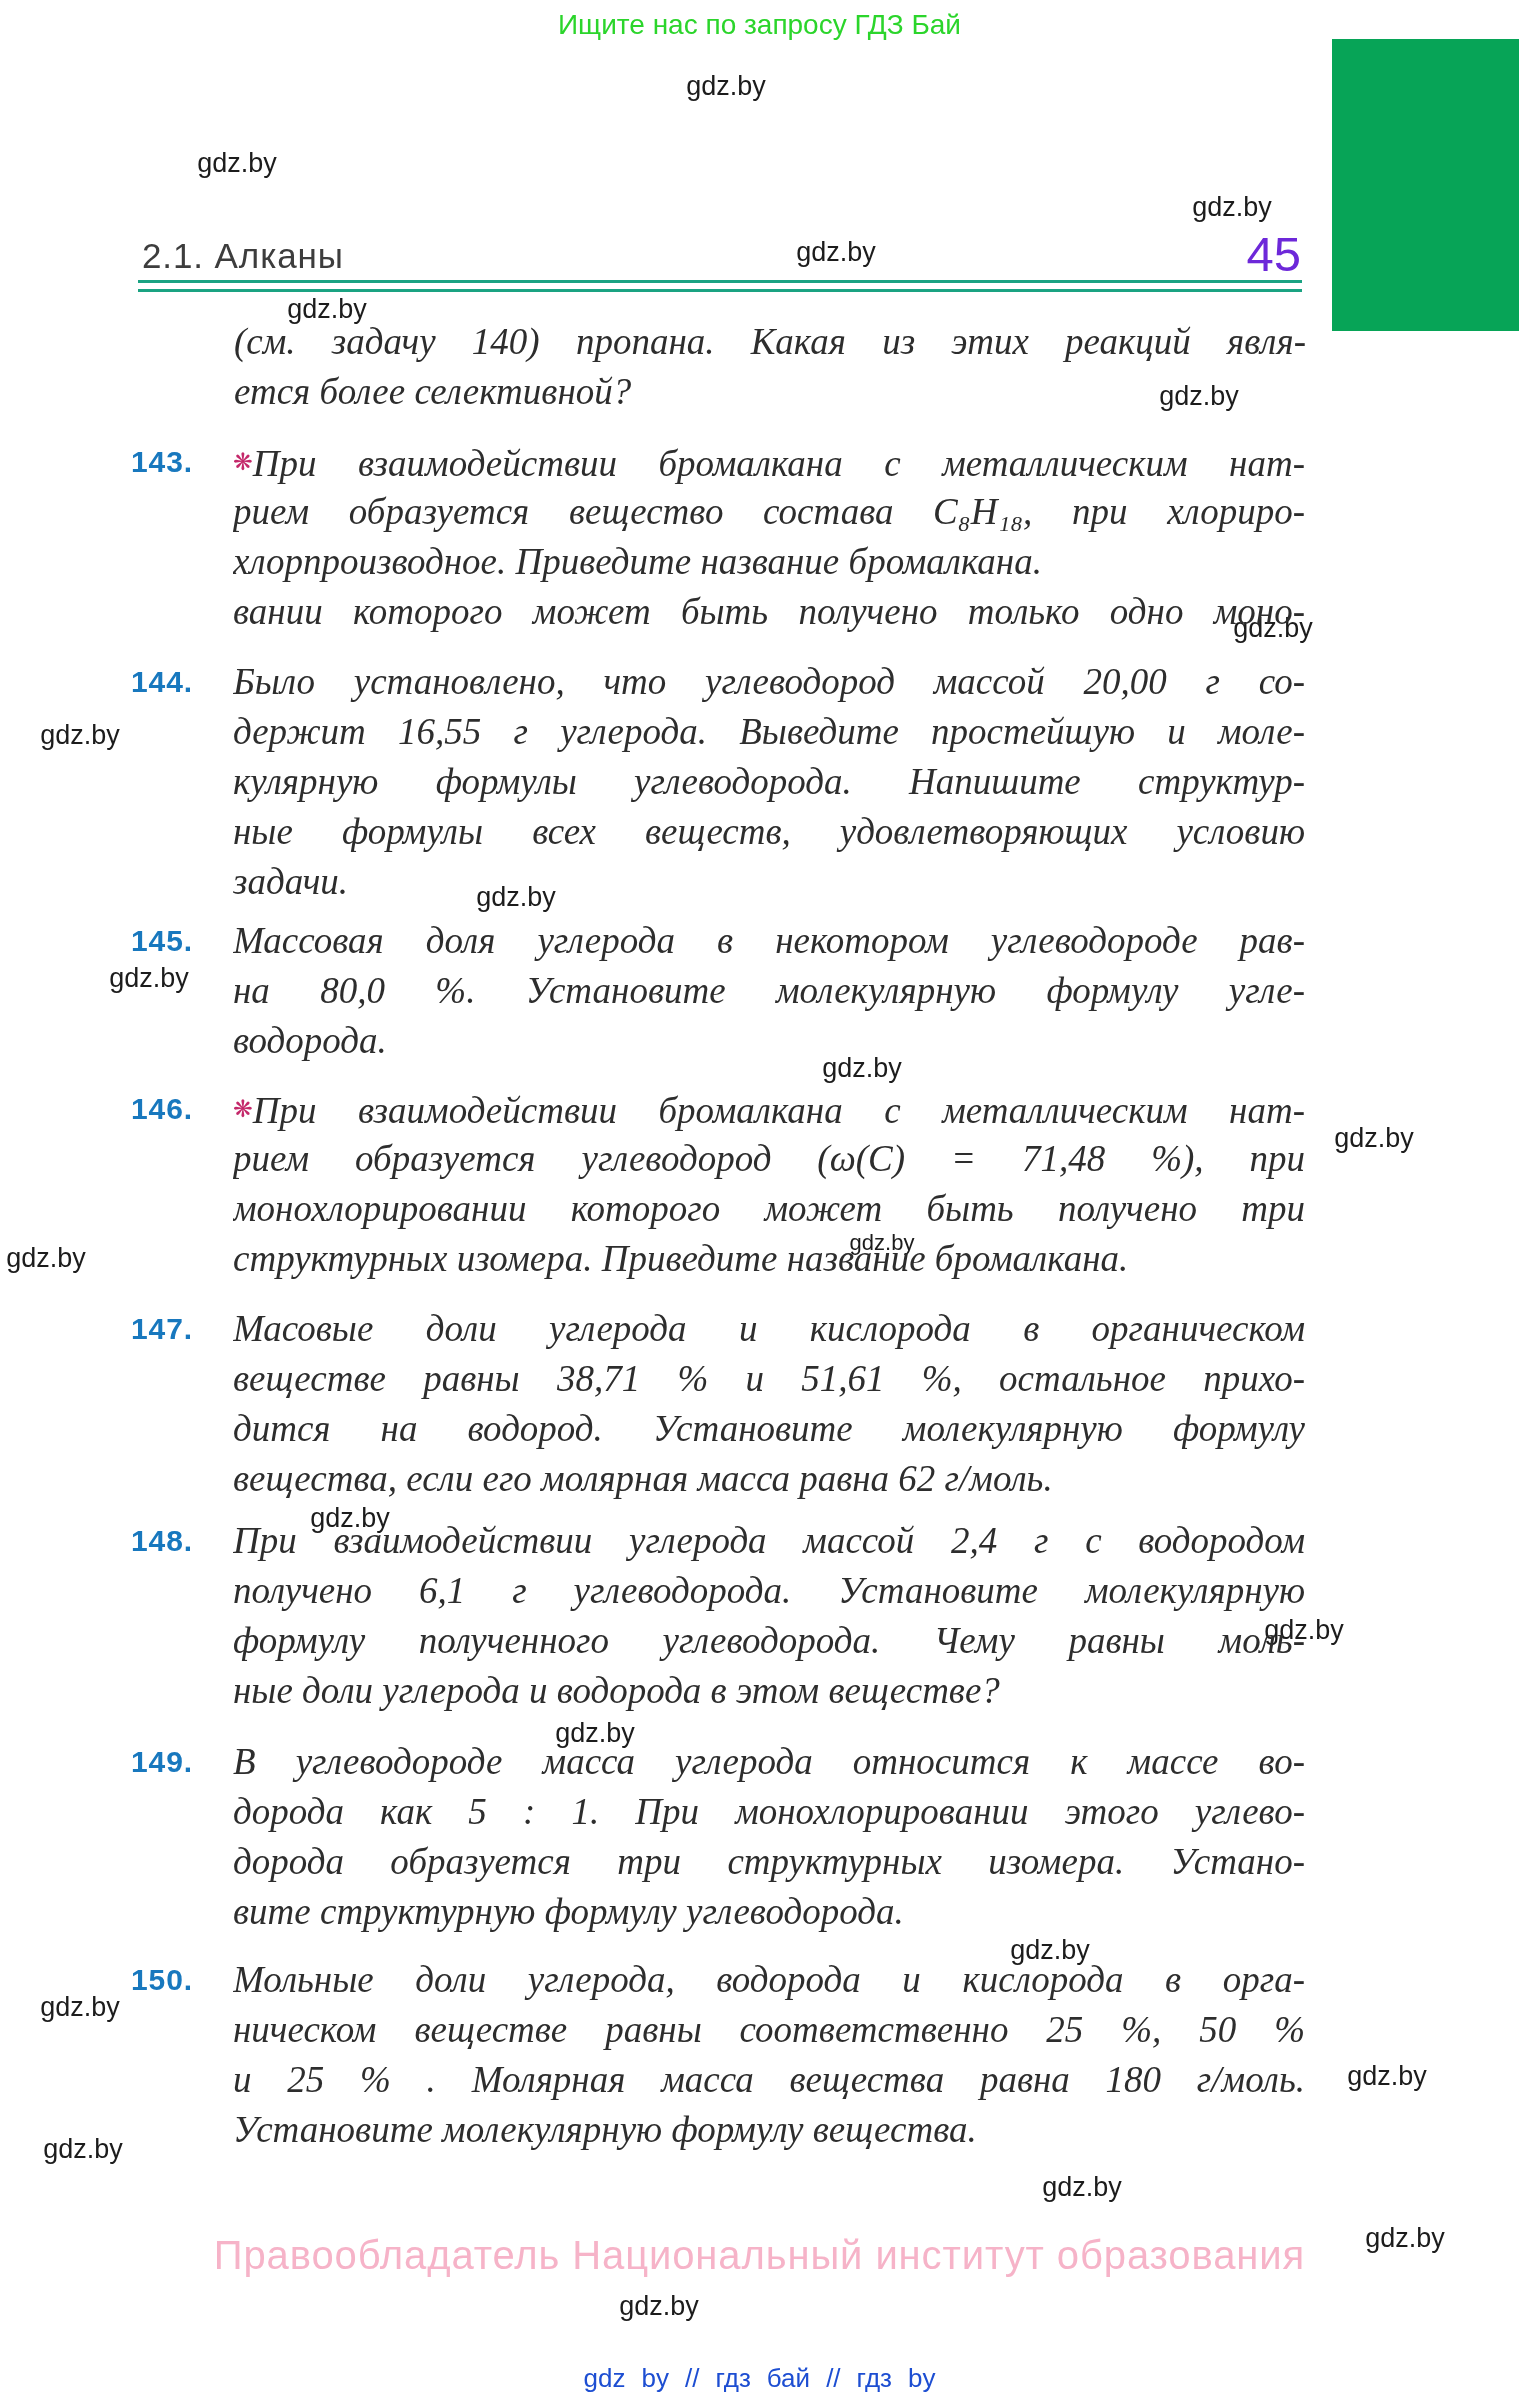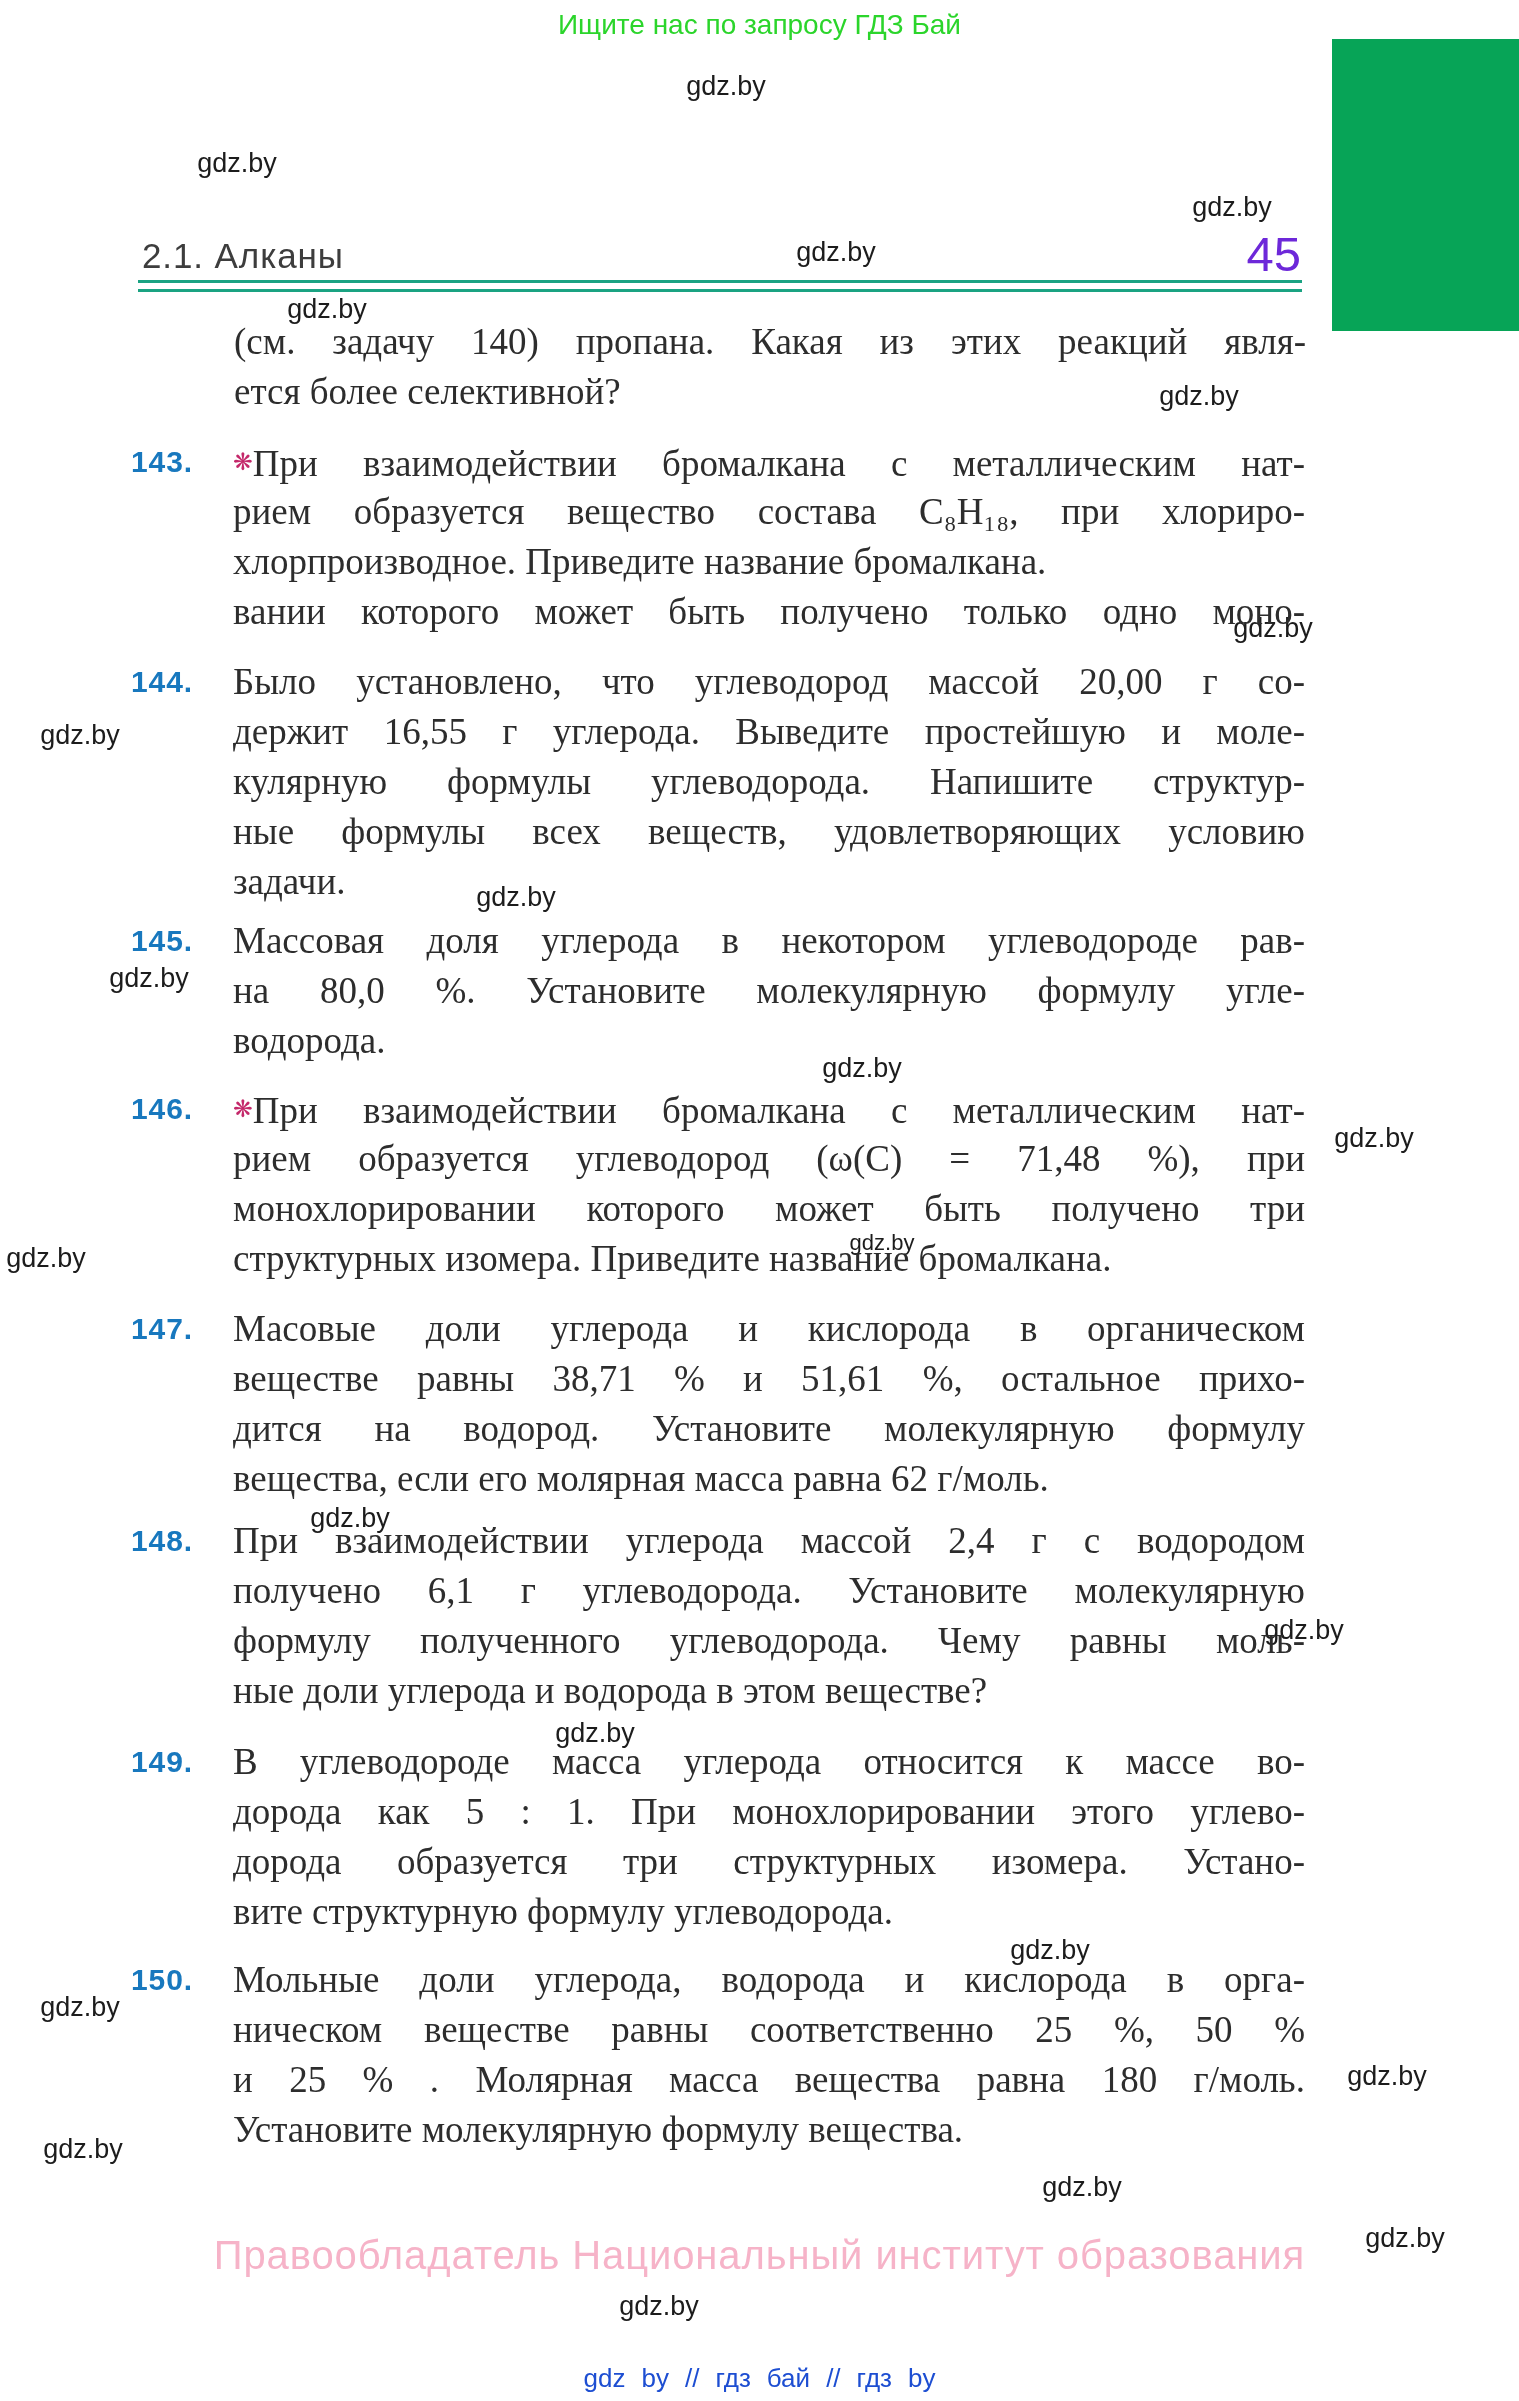--- a/index.html
+++ b/index.html
@@ -56,21 +56,21 @@
   .w20{left:1387px;top:2076px}.w21{left:83px;top:2149px}
   .w22{left:1082px;top:2187px}.w23{left:1405px;top:2238px}
   .w24{left:659px;top:2306px}
   .intro{
     position:absolute;left:234px;top:317px;width:1072px;
   }
   .serif-text{
     font-family:"Liberation Serif","DejaVu Serif",serif;
     font-size:37px;line-height:50px;color:var(--text-dark);
   }
-  .line{height:50px;text-align:justify;text-align-last:justify;overflow:hidden;}
+  .line{height:50px;text-align:justify;text-align-last:justify;overflow:hidden;font-style:italic;}
   .line.last{text-align-last:left;}
   .problem{position:absolute;left:131px;width:1174px;}
   .p143{top:437px}  .p144{top:657px}  .p145{top:916px} .p146{top:1084px}
   .p147{top:1304px} .p148{top:1516px} .p149{top:1737px} .p150{top:1955px}
   .problem .num{
     position:absolute;left:0;top:0;width:88px;
     font-size:30px;font-weight:700;line-height:50px;color:var(--number-blue);
     letter-spacing:0.9px;
   }
   .problem .body{margin-left:102px;width:1072px;}

